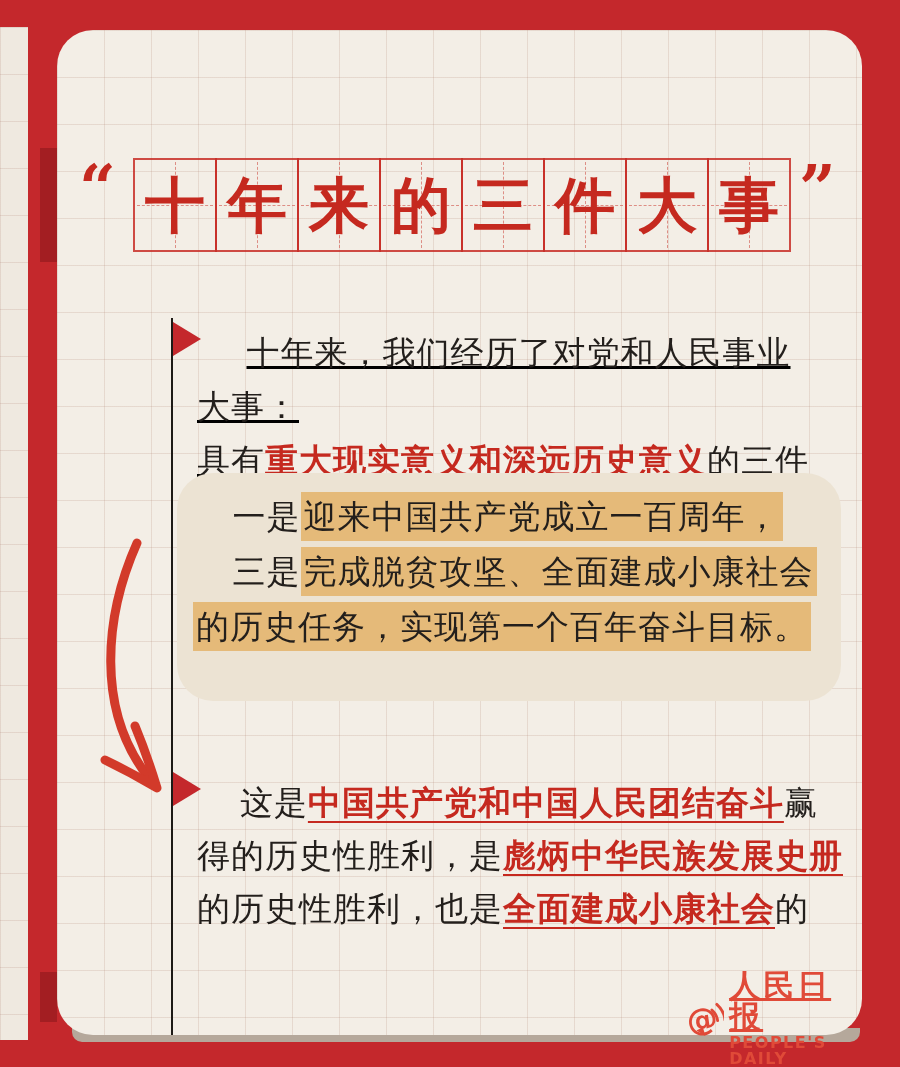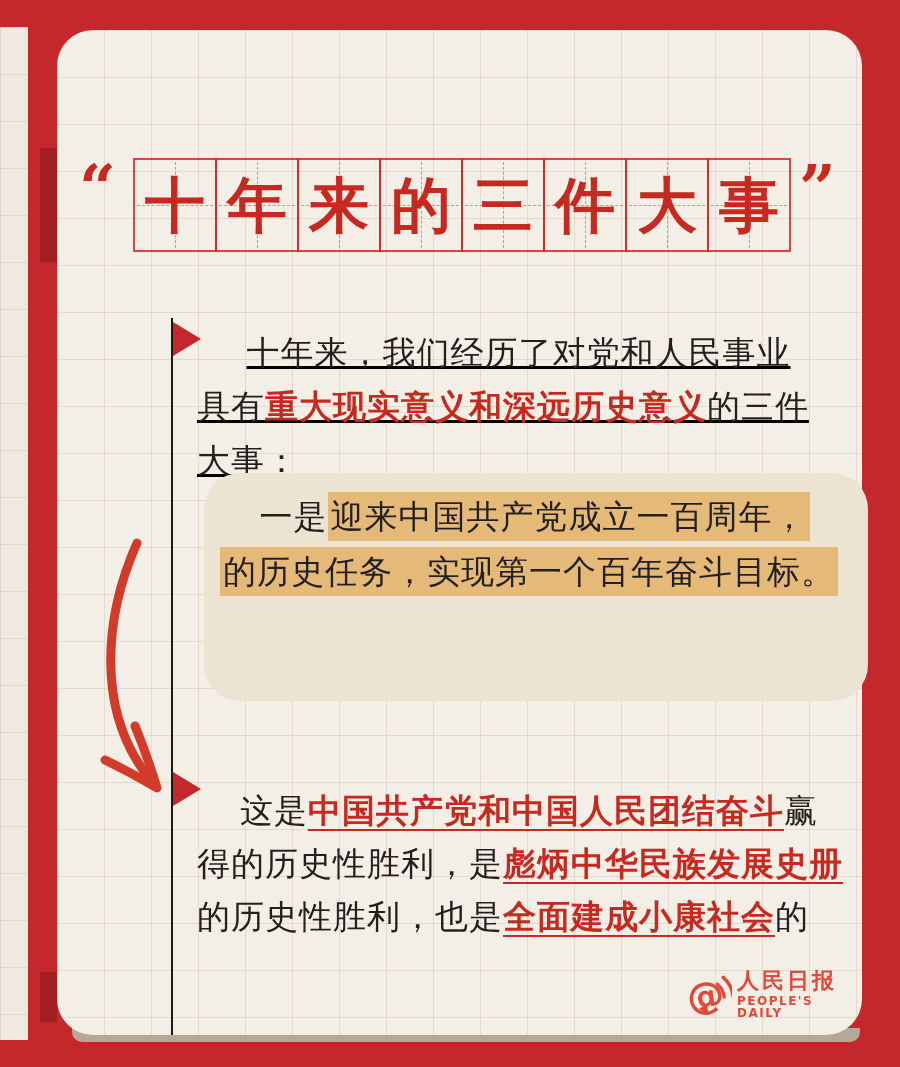--- a/index.html
+++ b/index.html
@@ -71,42 +71,42 @@
   
   .arrow{position:absolute;left:30px;top:500px;}
   .arrow path{stroke:var(--arrow-red,#d23a2a);stroke-width:9;fill:none;
     stroke-linecap:round;stroke-linejoin:round;}
   
   .text-line{margin:0;white-space:nowrap;font-size:33px;line-height:54px;
     letter-spacing:1px;color:var(--ink,#231f1c);}
   .para1{position:absolute;left:140px;top:296px;width:665px;text-decoration:underline;}
   .para1 .text-line:first-child{text-indent:1.5em;}
   .para2{position:absolute;left:140px;top:746px;width:680px;}
-  .para2 .text-line:first-child{text-indent:1.3em;margin-top:8px;}
+  .para2 .text-line:first-child{text-indent:1.3em;}
   .para2 .text-line{line-height:53px;}
   .list-block{
-    position:absolute;left:147px;top:443px;width:664px;height:228px;
+    position:absolute;left:120px;top:443px;width:664px;height:228px;
     background:var(--block-beige,#ece3d3);border-radius:36px;
     padding:16px 0 0 16px;box-sizing:border-box;
   }
   .list-block .text-line{line-height:55px;text-indent:1.2em;}
   .list-block .text-line:last-child{text-indent:0;}
   .seg{display:inline;}
   .seg-normal{color:var(--ink,#231f1c);}
   .seg-red{color:var(--text-red,#c5291f);font-weight:bold;}
   .seg-red-u{color:var(--text-red,#c5291f);font-weight:bold;
     text-decoration:underline;text-decoration-thickness:2px;
     text-underline-offset:7px;text-decoration-color:var(--text-red,#c5291f);}
   .seg-mark{background:var(--mark-tan,#e5ba79);padding:5px 3px;
     -webkit-box-decoration-break:clone;box-decoration-break:clone;}
   
   .logo{position:absolute;left:628px;top:940px;display:flex;align-items:center;gap:5px;}
   .logo-text{display:flex;flex-direction:column;line-height:1;}
-  .logo-cn{color:var(--logo-red,#e04a38);font-size:22px;font-weight:bold;letter-spacing:3px;}
-  .logo-en{color:var(--logo-red,#e04a38);font-size:12px;font-weight:bold;letter-spacing:1.5px;margin-top:3px;}
+  .logo-cn{color:var(--logo-red,#e04a38);font-size:31px;font-weight:bold;letter-spacing:3px;text-decoration:underline;}
+  .logo-en{color:var(--logo-red,#e04a38);font-size:16px;font-weight:bold;letter-spacing:1.5px;margin-top:3px;}
 </style>
 </head>
 <body>
 
 <div class="left-strip"></div>
 <div class="tab tab-top"></div>
 <div class="tab tab-bottom"></div>
 <div class="page-edge"></div>
 
 <div class="page">
@@ -144,26 +144,27 @@
   <div class="tri tri1"></div>
   <div class="tri tri2"></div>
 
   <svg class="arrow" width="145" height="300" viewBox="0 0 145 300">
     <path d="M 50 13 C 18 85, 8 180, 62 248"></path>
     <path d="M 18 230 Q 45 243 70 258 Q 60 225 48 196"></path>
   </svg>
 
   <div class="para1">
       <p class="text-line"><span class="seg seg-normal">十年来，我们经历了对党和人民事业</span></p>
+      <p class="text-line"><span class="seg seg-normal">大事：</span></p>
       <p class="text-line"><span class="seg seg-normal">具有</span><span class="seg seg-red">重大现实意义和深远历史意义</span><span class="seg seg-normal">的三件</span></p>
-      <p class="text-line"><span class="seg seg-normal">大事：</span></p>
     </div>
 
   <div class="list-block">
       <p class="text-line"><span class="seg seg-normal">一是</span><span class="seg seg-mark">迎来中国共产党成立一百周年，</span></p>
+      <p class="text-line"><span class="seg seg-normal">三是</span><span class="seg seg-mark">完成脱贫攻坚、全面建成小康社会</span></p>
       <p class="text-line"><span class="seg seg-mark">的历史任务，实现第一个百年奋斗目标。</span></p>
     </div>
 
   <div class="para2">
       <p class="text-line"><span class="seg seg-normal">这是</span><span class="seg seg-red-u">中国共产党和中国人民团结奋斗</span><span class="seg seg-normal">赢</span></p>
       <p class="text-line"><span class="seg seg-normal">得的历史性胜利，是</span><span class="seg seg-red-u">彪炳中华民族发展史册</span></p>
       <p class="text-line"><span class="seg seg-normal">的历史性胜利，也是</span><span class="seg seg-red-u">全面建成小康社会</span><span class="seg seg-normal">的</span></p>
     </div>
 
   <div class="logo">

